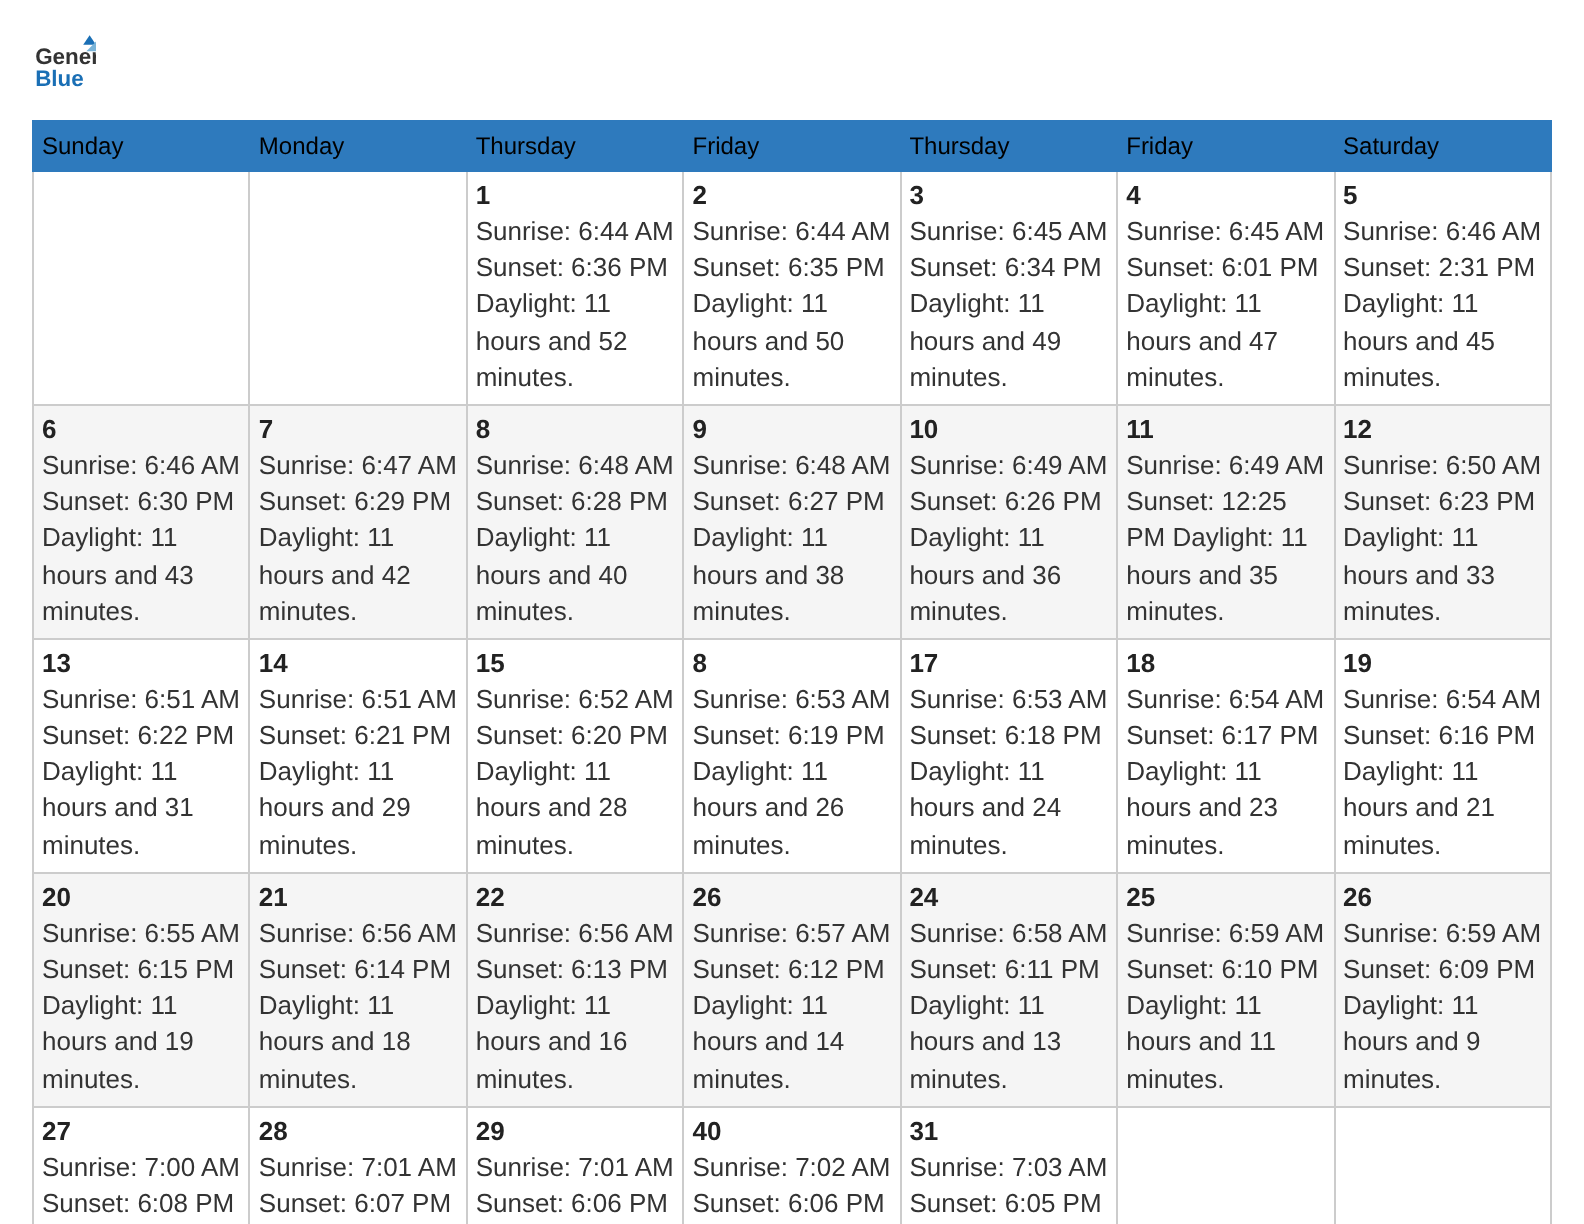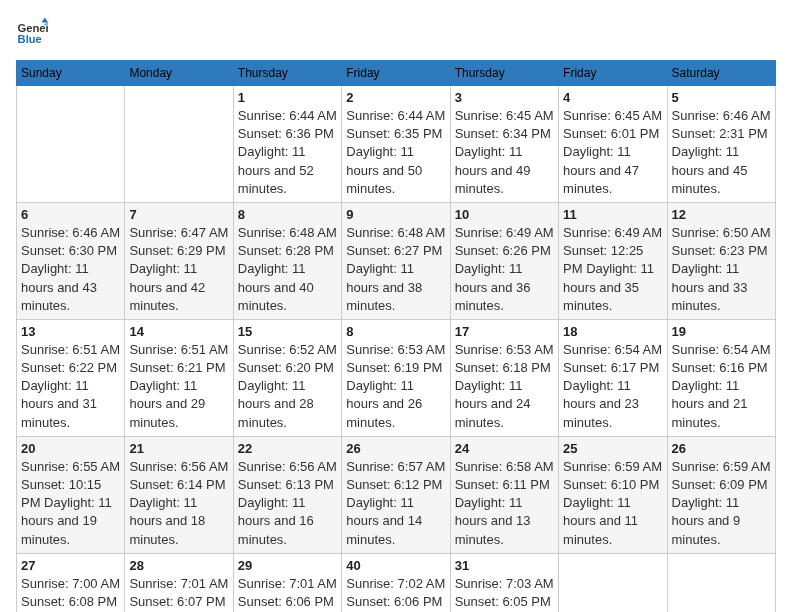--- a/index.html
+++ b/index.html
@@ -226,21 +226,21 @@
           <div class="day-num">19</div>
           <div class="day-info">Sunrise: 6:54 AM
 Sunset: 6:16 PM
 Daylight: 11 hours and 21 minutes.</div>
         </td>
       </tr>
       <tr>
         <td>
           <div class="day-num">20</div>
           <div class="day-info">Sunrise: 6:55 AM
-Sunset: 10:15 PM
+Sunset: 6:15 PM
 Daylight: 11 hours and 19 minutes.</div>
         </td>
         <td>
           <div class="day-num">21</div>
           <div class="day-info">Sunrise: 6:56 AM
 Sunset: 6:14 PM
 Daylight: 11 hours and 18 minutes.</div>
         </td>
         <td>
           <div class="day-num">22</div>

